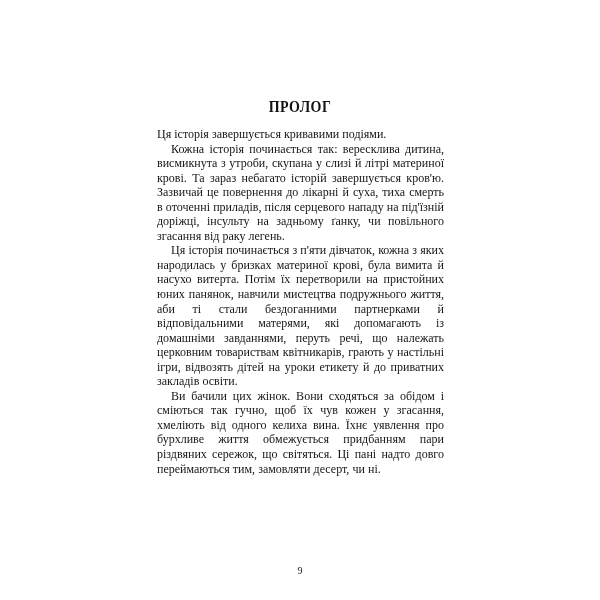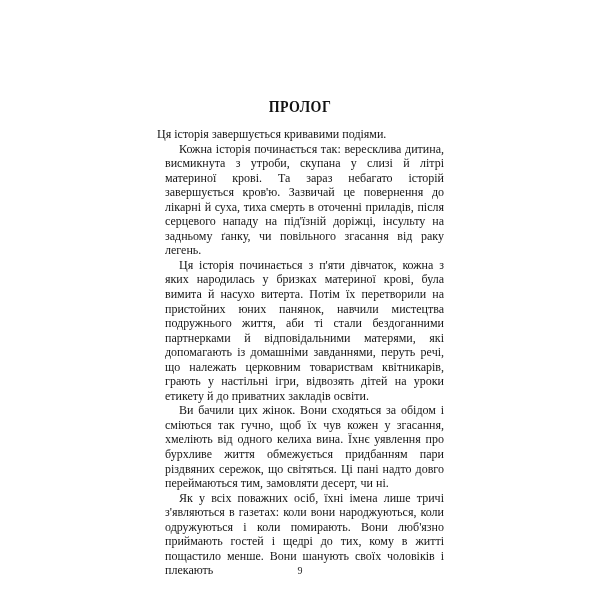--- a/index.html
+++ b/index.html
@@ -55,21 +55,20 @@
     text-align: justify;
     text-justify: inter-word;
     font-size: 12px;
     line-height: 14.55px;
     color: #151515;
     hyphens: manual;
     word-spacing: 0.1px;
   }
   .para.indent {
     text-indent: 14px;
-    margin-left: 8px;
   }
   .para.first {
     text-indent: 0;
   }
 
   
   .folio {
     position: absolute;
     top: 565px;
     left: 0;
@@ -85,18 +84,17 @@
 
 <div class="page">
 
   <div class="chapter-title">ПРОЛОГ</div>
 
   <div class="text-block">
     <p class="para first">Ця історія завершується кривавими подіями.</p>
     <p class="para indent">Кожна історія починається так: вересклива дитина, висмикнута з утроби, скупана у слизі й літрі материної крові. Та зараз небагато історій завершується кров'ю. Зазвичай це повернення до лікарні й суха, тиха смерть в оточенні приладів, після серцевого нападу на під'їзній доріжці, інсульту на задньому ґанку, чи повільного згасання від раку легень.</p>
     <p class="para indent">Ця історія починається з п'яти дівчаток, кожна з яких народилась у бризках материної крові, була вимита й насухо витерта. Потім їх перетворили на пристойних юних панянок, навчили мистецтва подружнього життя, аби ті стали бездоганними партнерками й відповідальними матерями, які допомагають із домашніми завданнями, перуть речі, що належать церковним товариствам квітникарів, грають у настільні ігри, відвозять дітей на уроки етикету й до приватних закладів освіти.</p>
     <p class="para indent">Ви бачили цих жінок. Вони сходяться за обідом і сміються так гучно, щоб їх чув кожен у згасання, хмеліють від одного келиха вина. Їхнє уявлення про бурхливе життя обмежується придбанням пари різдвяних сережок, що світяться. Ці пані надто довго переймаються тим, замовляти десерт, чи ні.</p>
-    <p class="para indent">Як у всіх поважних осіб, їхні імена лише тричі з'являються в газетах: коли вони народжуються, коли одружуються і коли помирають. Вони люб'язно приймають гостей і щедрі до тих, кому в житті пощастило менше. Вони шанують своїх чоловіків і плекають</p>
   </div>
 
   <div class="folio">9</div>
 
 </div>
 
 </body></html>

